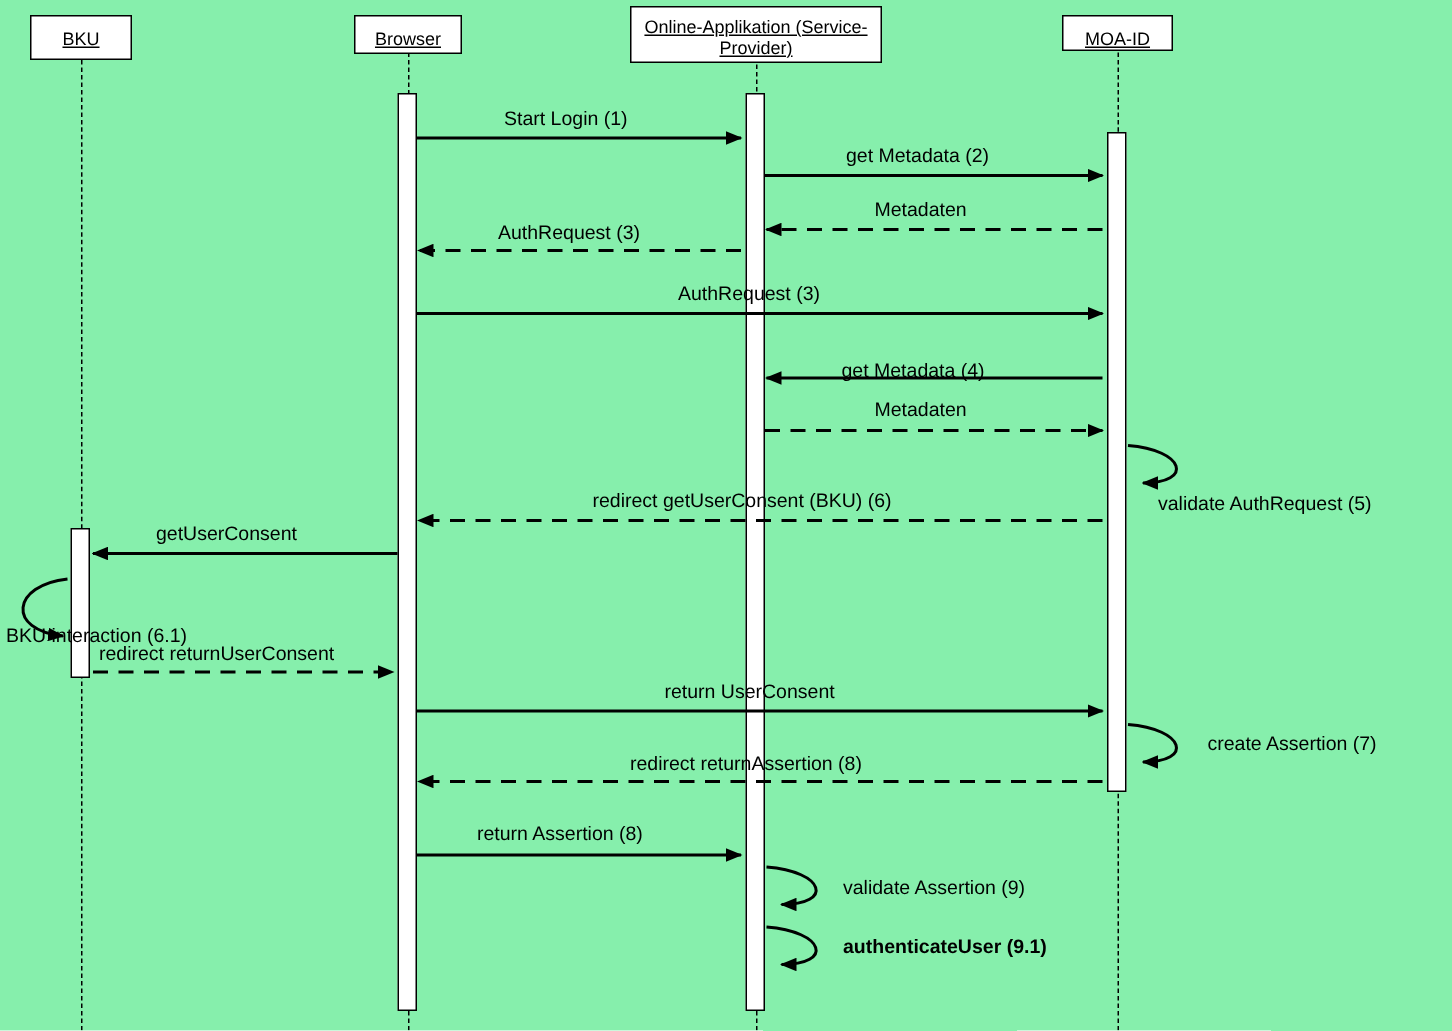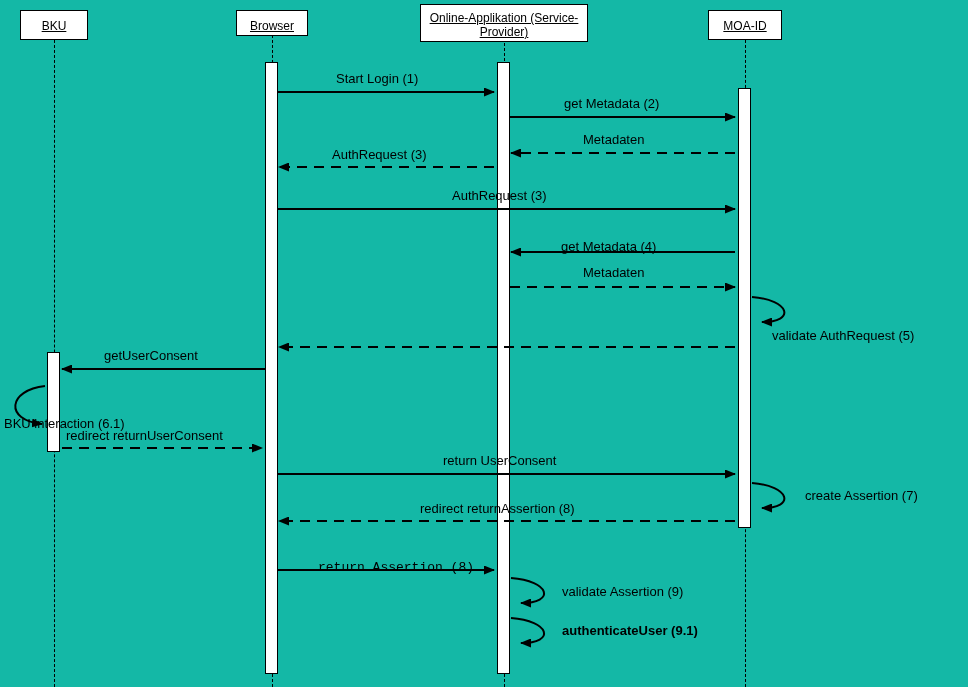--- a/index.html
+++ b/index.html
@@ -4,21 +4,21 @@
 <style>
   html, body {
     margin: 0;
     padding: 0;
     background: #ffffff;
   }
   #canvas {
     position: relative;
     width: 968px;
     height: 687px;
-    background: #14b8a6;
+    background: #86efac;
     font-family: "Liberation Sans", sans-serif;
     overflow: hidden;
   }
   .lifeline-head {
     position: absolute;
     box-sizing: border-box;
     border: 1px solid #000000;
     background: #ffffff;
     text-align: center;
     font-size: 12px;
@@ -71,21 +71,21 @@
 
   <div class="lifeline-head" style="left:20px; top:10px; width:68px; height:30px; line-height:22px;">
     <span>BKU</span>
   </div>
   <div class="lifeline-head" style="left:236px; top:10px; width:72px; height:26px; line-height:22px;">
     <span>Browser</span>
   </div>
   <div class="lifeline-head" style="left:420px; top:4px; width:168px; height:38px; line-height:14px; padding-top:6px;">
     <span>Online-Applikation (Service-Provider)</span>
   </div>
-  <div class="lifeline-head" style="left:708px; top:10px; width:74px; height:30px; line-height:22px;">
+  <div class="lifeline-head" style="left:708px; top:10px; width:74px; height:24px; line-height:22px;">
     <span>MOA-ID</span>
   </div>
 
   <svg class="svg-layer" viewBox="0 0 968 687">
     <defs>
       <marker id="ah" markerWidth="11" markerHeight="9" refX="10" refY="4.5" orient="auto" markerUnits="userSpaceOnUse">
         <path d="M0,0 L11,4.5 L0,9 z" fill="#000000"></path>
       </marker>
     </defs>
 
@@ -127,23 +127,24 @@
   </svg>
 
   <div class="msg-label" style="left:336px; top:71px;">Start Login (1)</div>
   <div class="msg-label" style="left:564px; top:96px;">get Metadata (2)</div>
   <div class="msg-label" style="left:583px; top:132px;">Metadaten</div>
   <div class="msg-label" style="left:332px; top:147px;">AuthRequest (3)</div>
   <div class="msg-label" style="left:452px; top:188px;">AuthRequest (3)</div>
   <div class="msg-label" style="left:561px; top:231px;margin-top:8px;">get Metadata (4)</div>
   <div class="msg-label" style="left:583px; top:265px;">Metadaten</div>
   <div class="msg-label" style="left:772px; top:303px;margin-top:25px;">validate AuthRequest (5)</div>
+  <div class="msg-label" style="left:395px; top:326px;">redirect getUserConsent (BKU) (6)</div>
   <div class="msg-label" style="left:104px; top:348px;">getUserConsent</div>
   <div class="msg-label" style="left:4px; top:416px;text-align:right;">BKU interaction (6.1)</div>
   <div class="msg-label" style="left:66px; top:428px;">redirect returnUserConsent</div>
   <div class="msg-label" style="left:443px; top:453px;">return UserConsent</div>
   <div class="msg-label" style="left:805px; top:488px;">create Assertion (7)</div>
   <div class="msg-label" style="left:420px; top:501px;">redirect returnAssertion (8)</div>
-  <div class="msg-label" style="left:318px; top:560px;font-family:Liberation Mono, monospace;">return Assertion (8)</div>
+  <div class="msg-label" style="left:318px; top:548px;">return Assertion (8)</div>
   <div class="msg-label" style="left:562px; top:584px;">validate Assertion (9)</div>
   <div class="msg-label" style="left:562px; top:623px;font-weight:bold;">authenticateUser (9.1)</div>
 
 </div>
 
 </body></html>

